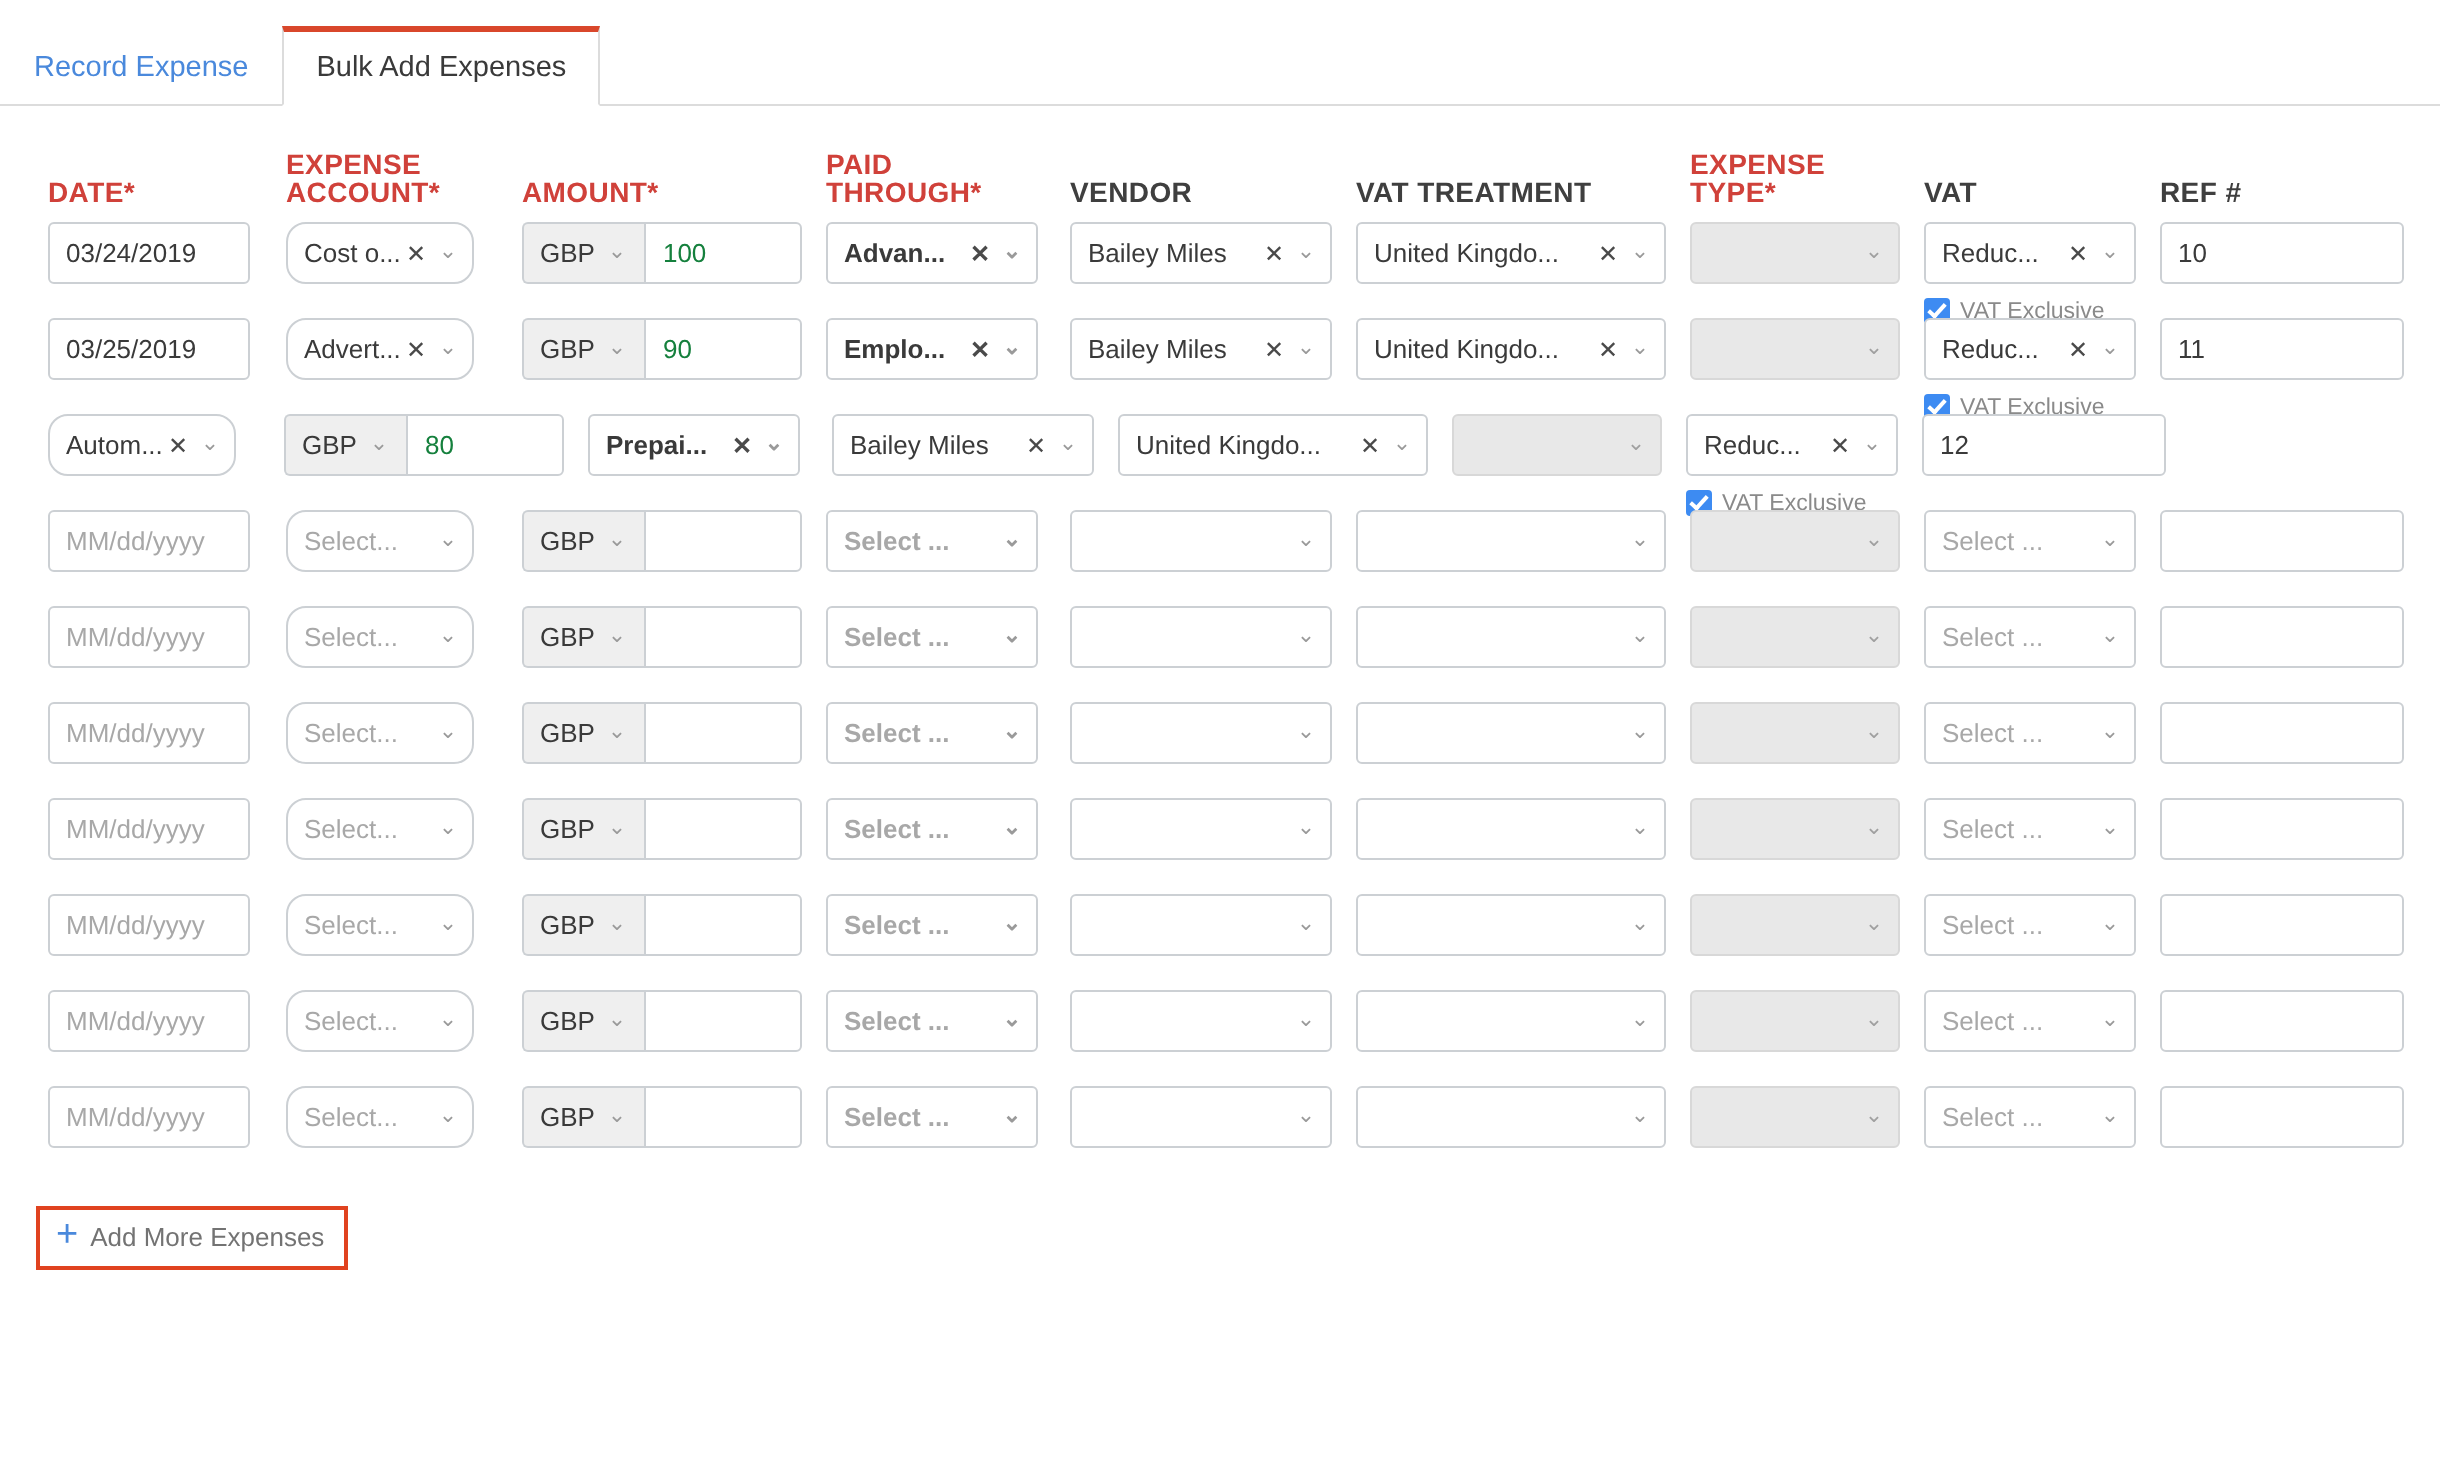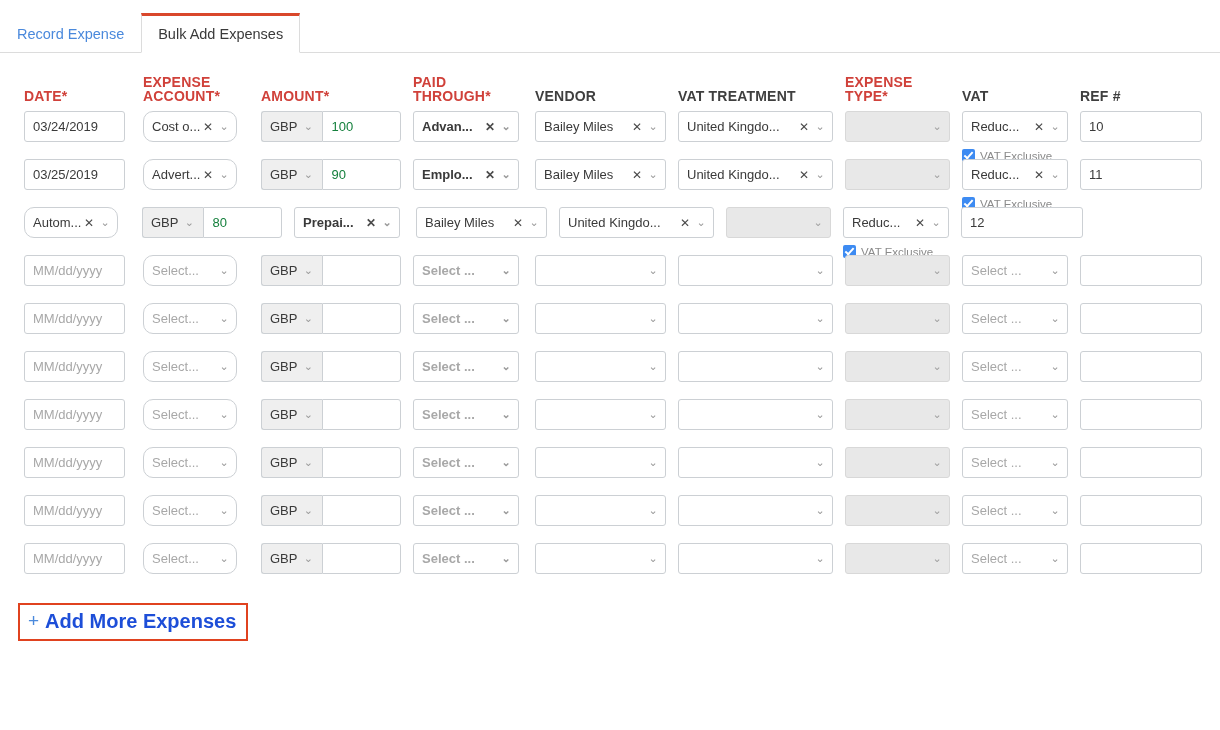--- a/index.html
+++ b/index.html
@@ -237,23 +237,23 @@
     box-sizing: border-box;
   }
   .addmore .plus {
     color: #4a89dc;
     font-size: 19px;
     line-height: 1;
     font-weight: 300;
     margin-top: -2px;
   }
   .addmore .lbl {
-    color: #1d4ed8;
-    font-size: 20px;
-    font-weight: bold;
+    color: #737373;
+    font-size: 13px;
+    font-weight: normal;
     cursor: pointer;
   }
 </style>
 </head>
 <body>
 
 <div class="tabbar">
   <div class="tabs" id="tab-list">
       <div class="tab">Record Expense</div>
       <div class="tab active">Bulk Add Expenses</div>

